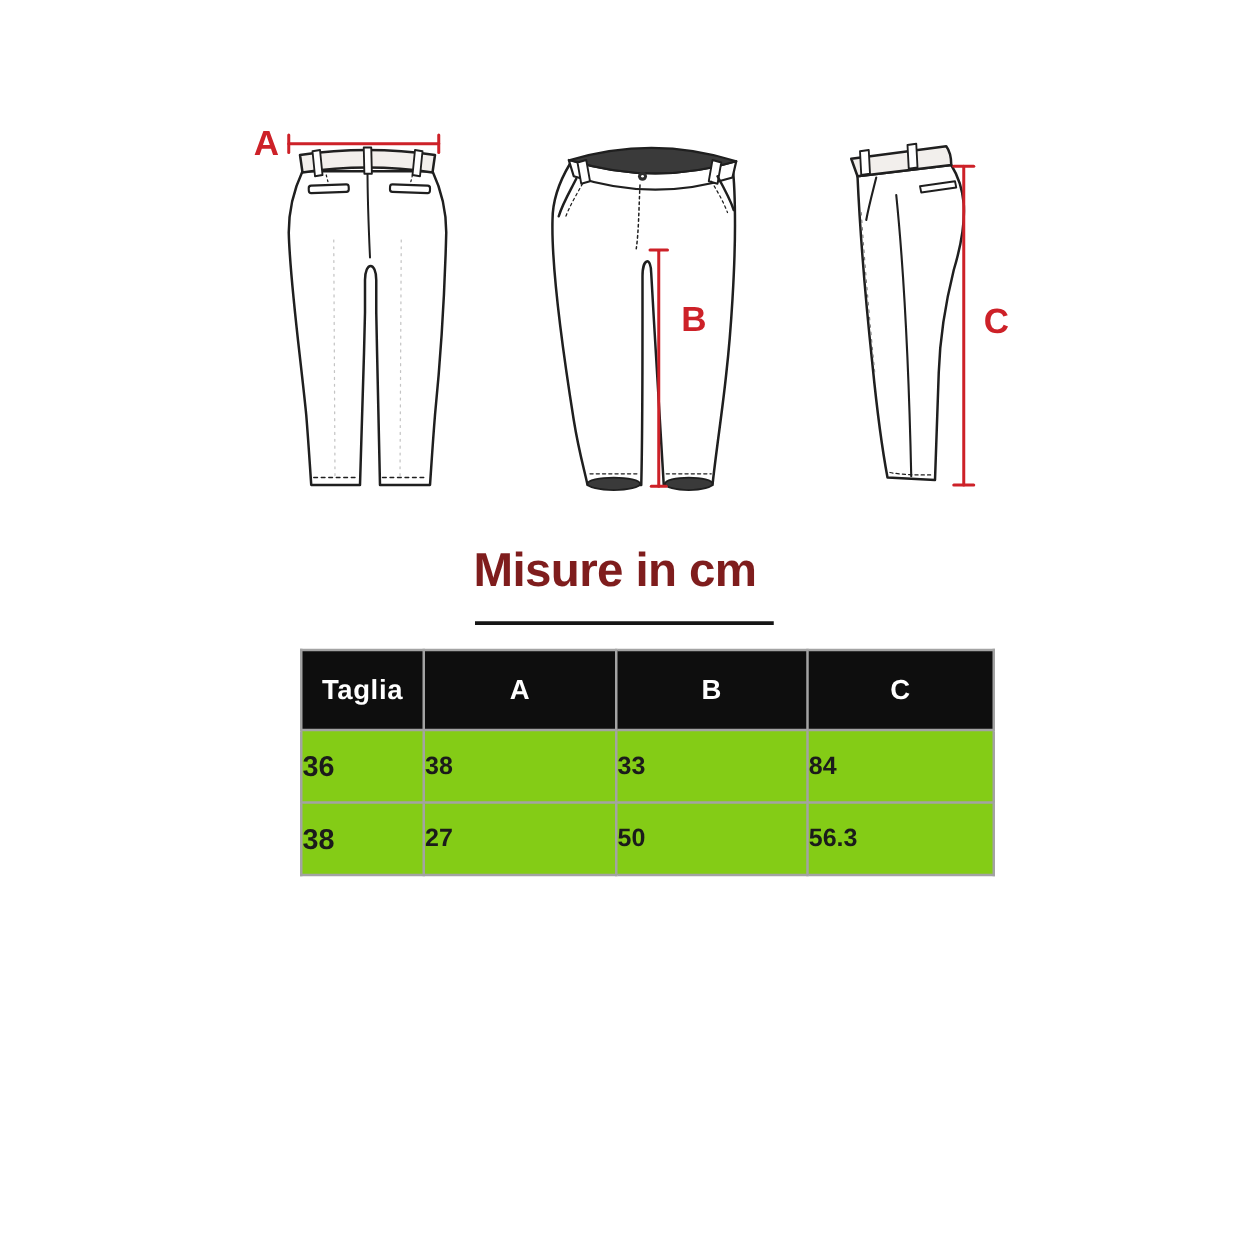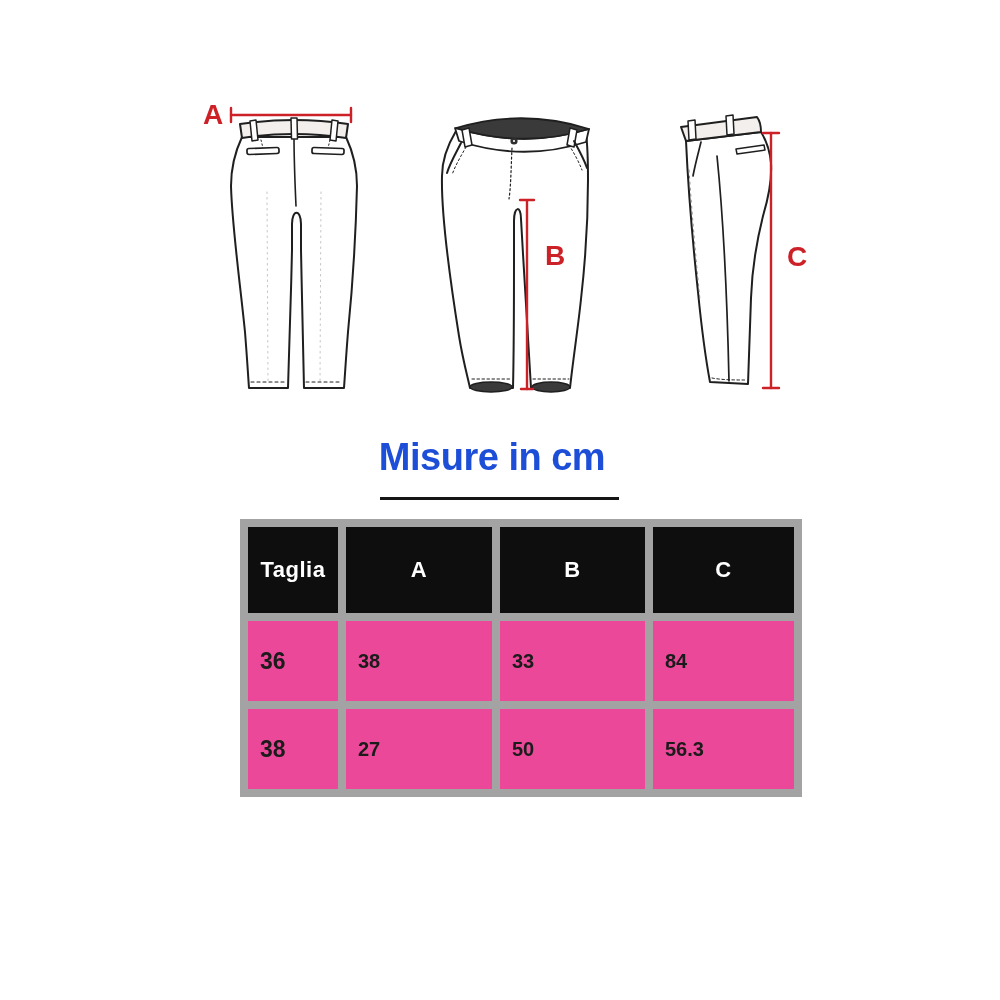--- a/index.html
+++ b/index.html
@@ -7,38 +7,38 @@
     width:1000px;height:1000px;background:#ffffff;position:relative;
     font-family:"Liberation Sans","DejaVu Sans",sans-serif;overflow:hidden;
   }
   svg{position:absolute;display:block;}
   .dim-label{
     position:absolute;color:#cd2128;font-weight:800;font-size:28px;line-height:1;
     letter-spacing:0;
   }
   .page-title{
     position:absolute;left:242px;top:436px;width:500px;text-align:center;
-    font-size:38px;font-weight:800;color:#1d4ed8;letter-spacing:-0.5px;
+    font-size:38px;font-weight:800;color:#7f1d1d;letter-spacing:-0.5px;
   }
   .title-underline{
     position:absolute;left:380px;top:497px;width:239px;height:3px;background:#151515;
   }
   table.size-table{
     position:absolute;left:240px;top:519px;width:554px;
     border-collapse:collapse;table-layout:fixed;
   }
   table.size-table th, table.size-table td{
-    border:8px solid #a3a3a3;vertical-align:middle;padding:12px;
+    border:2px solid #a3a3a3;vertical-align:middle;padding:0;
   }
   table.size-table thead th{
     background:#0e0e0e;color:#ffffff;height:62px;font-size:22px;font-weight:700;
     letter-spacing:0.5px;
   }
   table.size-table tbody td{
-    background:#ec4899;color:#1b1b1b;height:56px;font-size:20px;font-weight:700;
+    background:#84cc16;color:#1b1b1b;height:56px;font-size:20px;font-weight:700;
   }
   table.size-table tbody td.taglia{font-size:23px;}
   col.c0{width:98px;} col.c1{width:154px;} col.c2{width:153px;} col.c3{width:149px;}
 </style>
 </head>
 <body>
 
 <div>
 
   <svg style="left:195px;top:95px;" width="200" height="310" viewBox="195 95 200 310">

